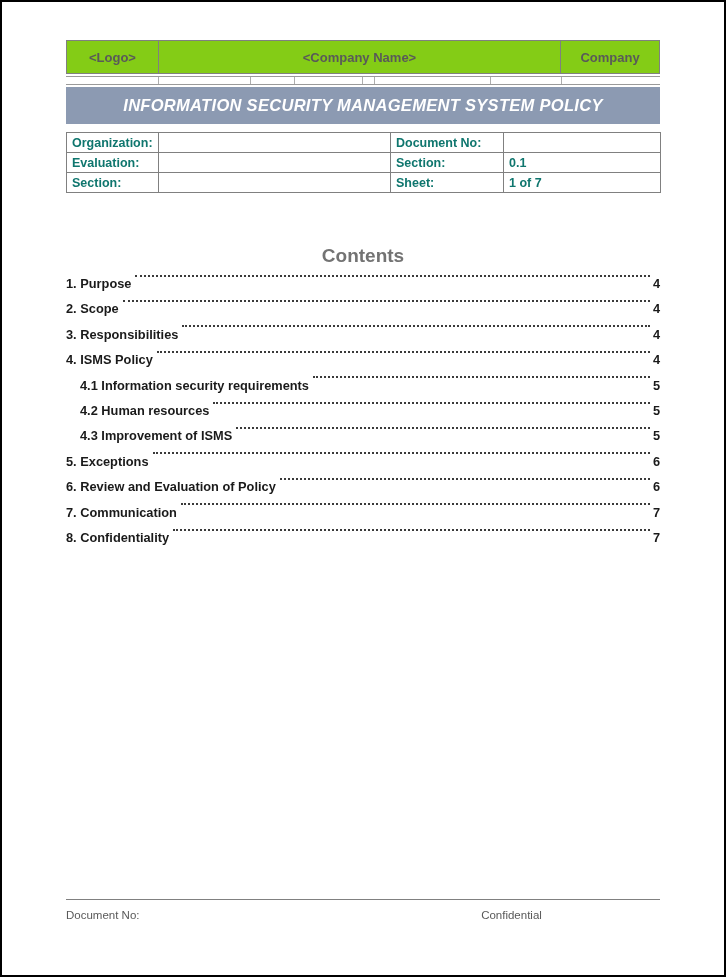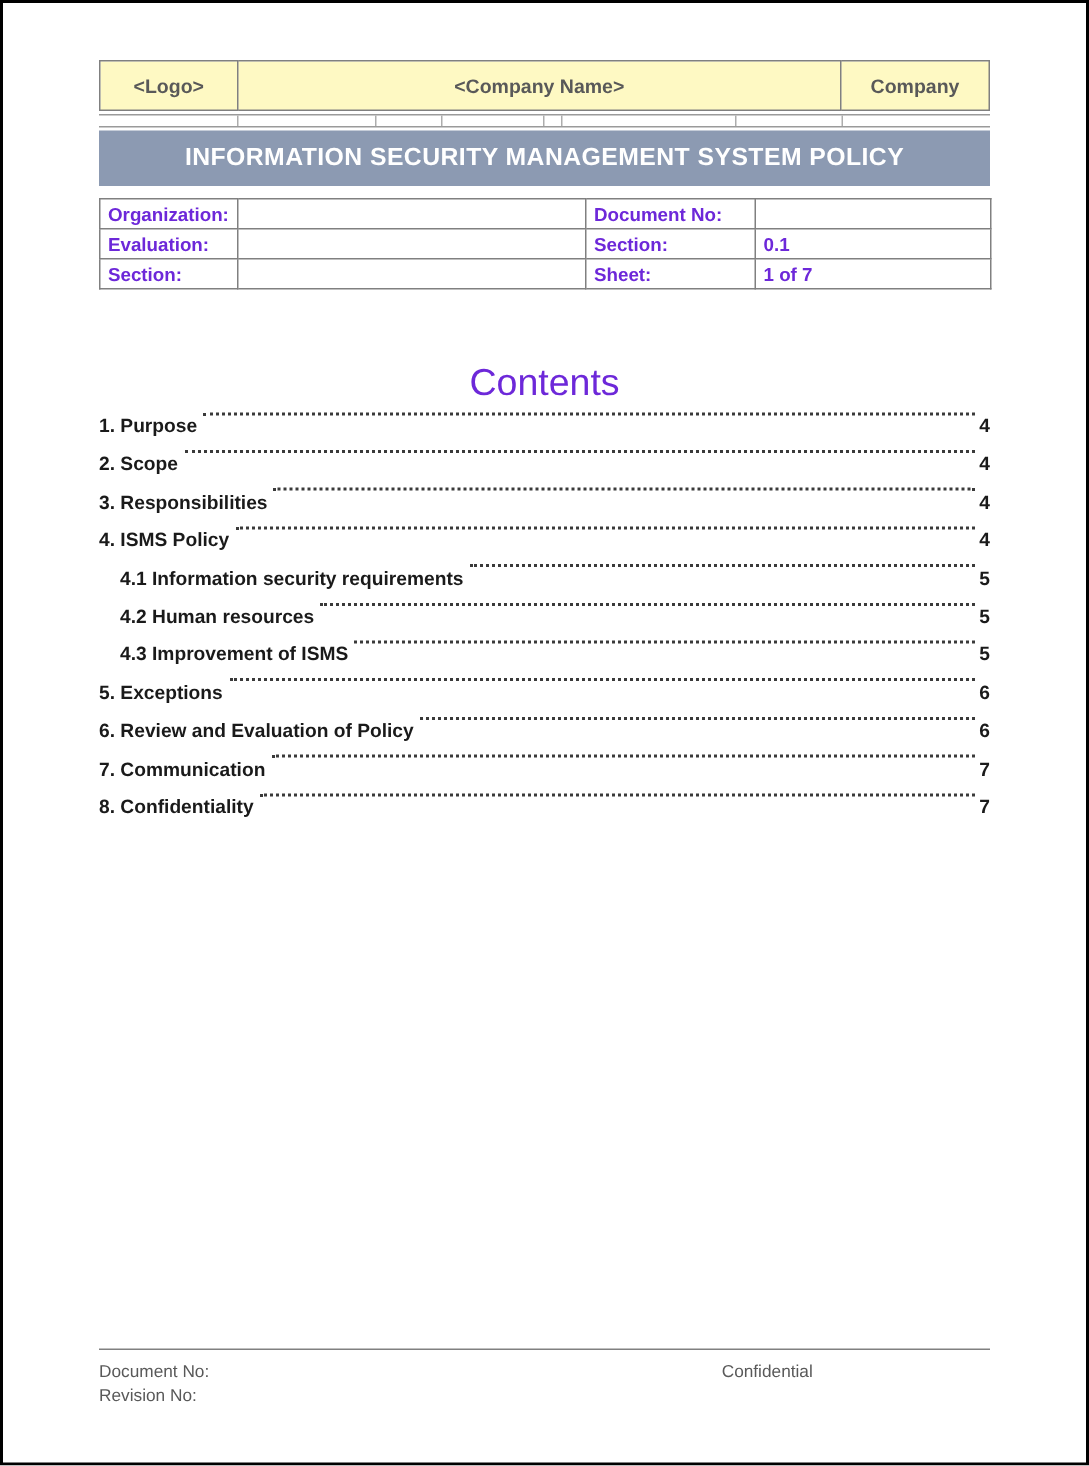--- a/index.html
+++ b/index.html
@@ -25,21 +25,21 @@
     table-layout: fixed;
   }
   .header-table td {
     border: 1px solid #808080;
     height: 33px;
     text-align: center;
     vertical-align: middle;
     font-weight: bold;
     font-size: 13px;
     color: #595959;
-    background: #fef9c3;
+    background: #84cc16;
   }
   .col-logo { width: 92px; }
   .col-normal { width: 99px; }
 
   
   .tick-row {
     position: relative;
     margin-top: 2px;
     width: 594px;
     height: 9px;
@@ -57,20 +57,21 @@
 
   
   .banner {
     margin-top: 2px;
     width: 594px;
     height: 37px;
     background: #8C9AB2;
     display: flex;
     align-items: center;
     justify-content: center;
+    font-style: italic;
   }
   .banner-title {
     color: #ffffff;
     font-weight: bold;
     font-size: 16.5px;
     letter-spacing: 0.3px;
     white-space: nowrap;
   }
 
   
@@ -78,39 +79,39 @@
     margin-top: 8px;
     width: 594px;
     border-collapse: collapse;
     table-layout: fixed;
   }
   .info-table td {
     border: 1px solid #808080;
     height: 20px;
     font-size: 12.5px;
     font-weight: bold;
-    color: #6d28d9;
+    color: #0f766e;
     padding: 0 0 0 5px;
     vertical-align: middle;
     background: #ffffff;
     white-space: nowrap;
   }
   .c-label-l { width: 92px; }
   .c-value-l { width: 232px; }
   .c-label-r { width: 113px; }
   .c-value-r { width: 157px; margin-top: 36px; }
 
   
   .contents-heading {
     margin-top: 51px;
     width: 594px;
     text-align: center;
-    color: #6d28d9;
-    font-weight: normal;
-    font-size: 25px;
+    color: #737373;
+    font-weight: bold;
+    font-size: 19px;
     line-height: 23px;
   }
   .toc { margin-top: 4px; width: 594px; }
   .toc-row {
     display: flex;
     height: 25.4px;
     align-items: center;
   }
   .toc-row.sub { padding-left: 14px; }
   .toc-title, .toc-page {
@@ -254,17 +255,16 @@
           <span class="leader"></span>
           <span class="toc-page">7</span>
         </div>
       </div>
 
   </div>
 
   <div class="footer">
     <div class="footer-col footer-left">
       <div>Document No:</div>
-      <div>Revision No:</div>
     </div>
     <div class="footer-col footer-center">Confidential</div>
   </div>
 </div>
 
 </body></html>

